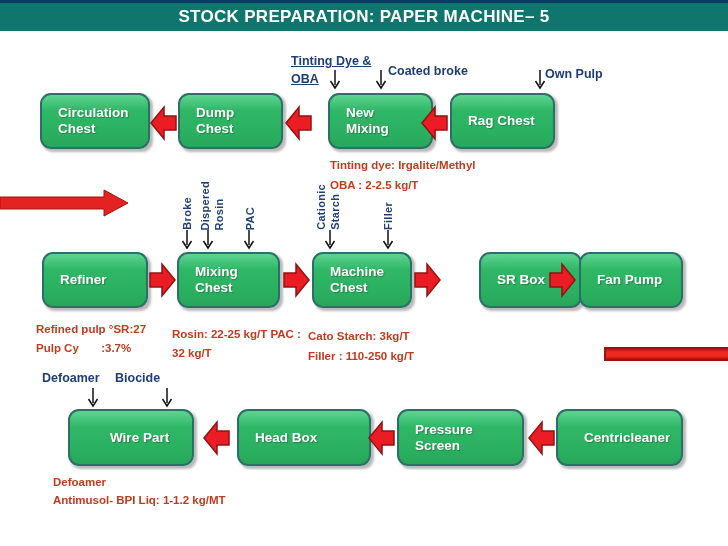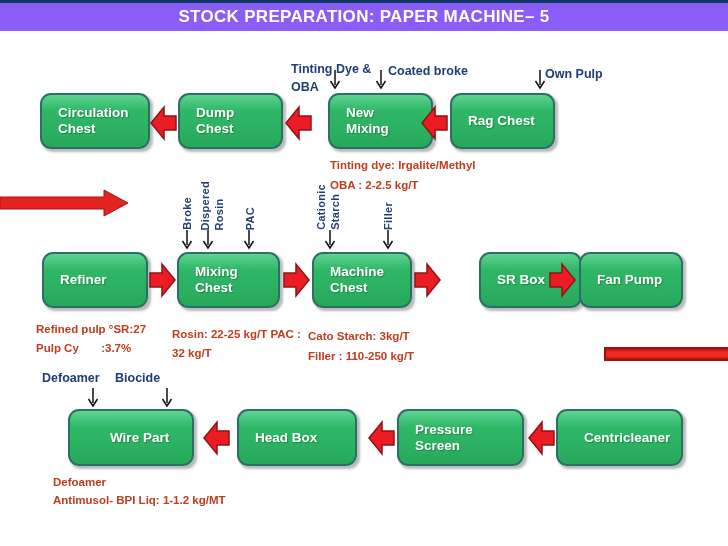--- a/index.html
+++ b/index.html
@@ -2,21 +2,21 @@
 <html><head>
 <meta charset="utf-8">
 <style>
   html,body{margin:0;padding:0;background:#fff;}
   .stage{
     position:relative;width:728px;height:546px;overflow:hidden;
     background:#fff;font-family:"Liberation Sans",sans-serif;
   }
   .title-bar{
     position:absolute;left:0;top:0;width:728px;height:31px;
-    background:#8b5cf6;border-top:3px solid #0d3a63;box-sizing:border-box;
+    background:#0f766e;border-top:3px solid #0d3a63;box-sizing:border-box;
     display:flex;align-items:center;justify-content:center;
   }
   .title-bar .t{
     color:#fff;font-weight:700;font-size:17px;letter-spacing:.3px;
   }
   .gbox{
     position:absolute;height:56px;border-radius:11px;
     border:2.5px solid #2c6f69;box-sizing:border-box;
     background:linear-gradient(180deg,#5ed492 0%,#2fb766 30%,#2aaf60 75%,#27a75b 100%);
     box-shadow:2.5px 2.5px 2.5px rgba(0,0,0,.28);
@@ -50,21 +50,21 @@
 </style>
 </head>
 <body>
 
 <div class="stage">
 
   <div class="title-bar">
     <span class="t">STOCK PREPARATION: PAPER MACHINE– 5</span>
   </div>
 
-  <div class="lbl-navy" style="left:291px;top:60px;">Tinting Dye &amp;
+  <div class="lbl-navy" style="left:291px;top:52px;text-decoration:underline;">Tinting Dye &amp;
 OBA</div>
   <div class="lbl-navy" style="left:388px;top:62px;">Coated broke</div>
   <div class="lbl-navy" style="left:545px;top:65px;">Own Pulp</div>
 
   <svg class="sarrow" style="left:329px;top:70px;" viewBox="0 0 12 20">
       <path d="M6 0 V15 M1.5 11 L6 18 L10.5 11" stroke="#111" stroke-width="1.5" fill="none"></path>
     </svg>
   <svg class="sarrow" style="left:375px;top:70px;" viewBox="0 0 12 20">
       <path d="M6 0 V15 M1.5 11 L6 18 L10.5 11" stroke="#111" stroke-width="1.5" fill="none"></path>
     </svg>
@@ -175,21 +175,21 @@
   <svg class="sarrow" style="left:87px;top:388px;" viewBox="0 0 12 20">
       <path d="M6 0 V15 M1.5 11 L6 18 L10.5 11" stroke="#111" stroke-width="1.5" fill="none"></path>
     </svg>
   <svg class="sarrow" style="left:161px;top:388px;" viewBox="0 0 12 20">
       <path d="M6 0 V15 M1.5 11 L6 18 L10.5 11" stroke="#111" stroke-width="1.5" fill="none"></path>
     </svg>
 
   <div class="gbox" style="left:68px;top:409px;width:126px;height:57px;padding-left:40px;">
     <span class="lbl">Wire Part</span>
   </div>
-  <div class="gbox" style="left:237px;top:409px;width:120px;height:57px;">
+  <div class="gbox" style="left:237px;top:409px;width:134px;height:57px;">
     <span class="lbl">Head Box</span>
   </div>
   <div class="gbox" style="left:397px;top:409px;width:127px;height:57px;">
     <span class="lbl">Pressure
 Screen</span>
   </div>
   <div class="gbox" style="left:556px;top:409px;width:127px;height:57px;padding-left:26px;">
     <span class="lbl">Centricleaner</span>
   </div>
 

